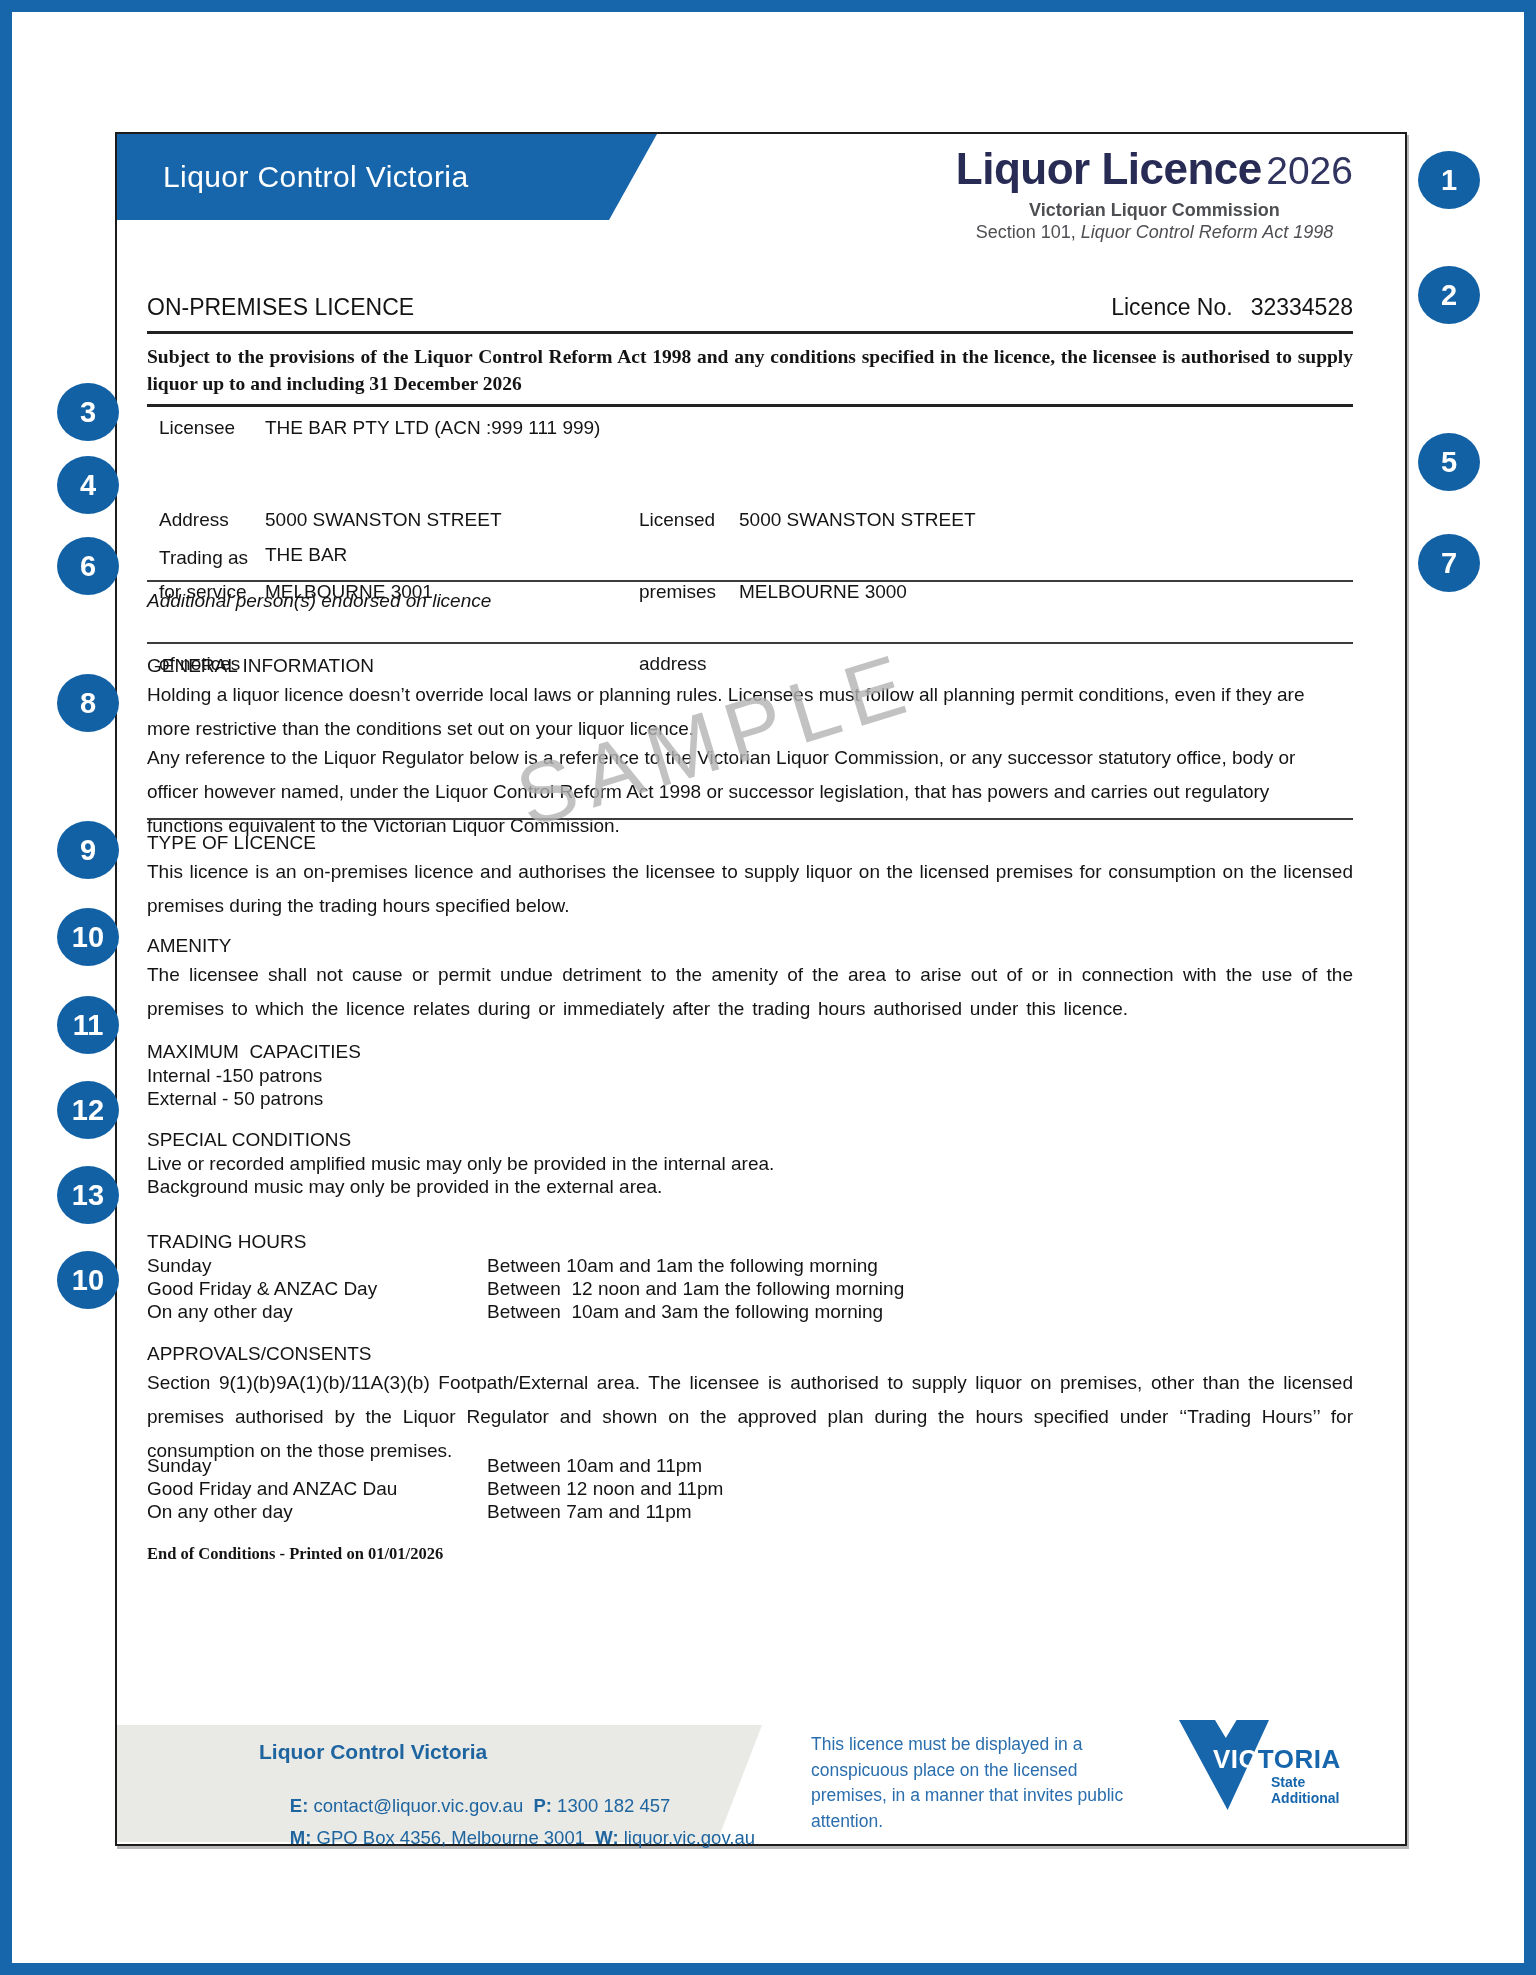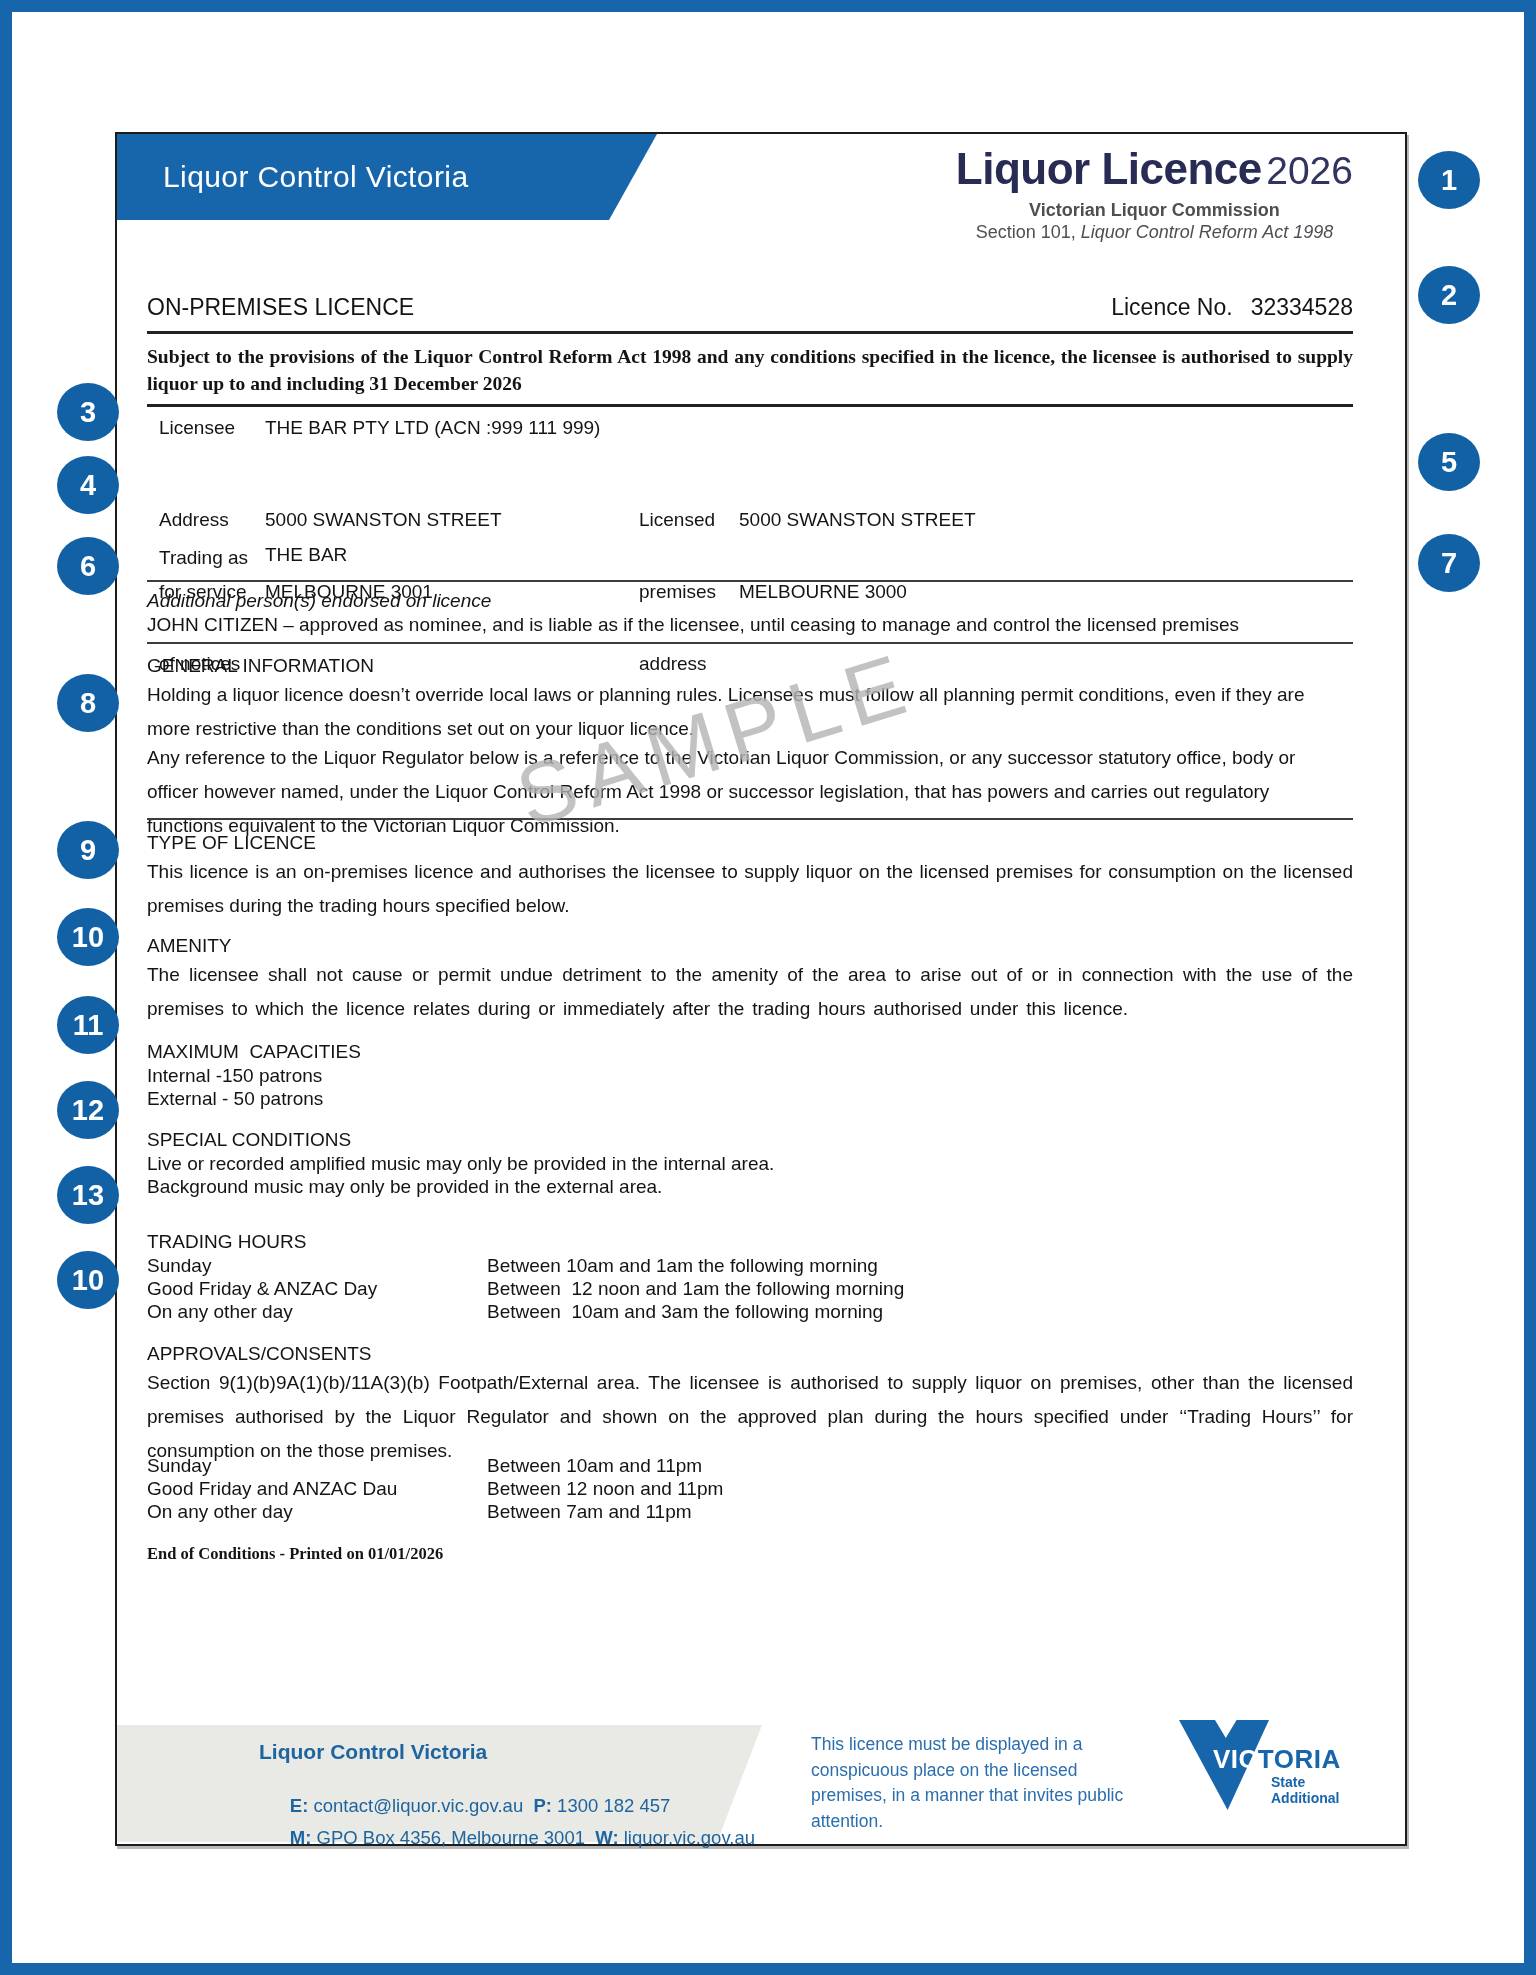--- a/index.html
+++ b/index.html
@@ -137,21 +137,20 @@
       <div>5000 SWANSTON STREET</div>
       <div>MELBOURNE 3000</div>
     </div>
 
     <div class="abs txt lbl-col" style="top:412px">Trading as</div>
     <div class="abs txt val-col" style="top:409px">THE BAR</div>
 
     <div class="rule r3"></div>
 
     <div class="abs txt" style="left:30px;top:455px;font-style:italic">Additional person(s) endorsed on licence</div>
-    <div class="abs txt" style="left:30px;top:479px">JOHN CITIZEN – approved as nominee, and is liable as if the licensee, until ceasing to manage and control the licensed premises</div>
 
     <div class="rule r4"></div>
 
     <div class="abs txt" style="left:30px;top:520px">GENERAL INFORMATION</div>
     <div class="abs para" style="left:30px;top:544px">Holding a liquor licence doesn’t override local laws or planning rules. Licensees must follow all planning permit conditions, even if they are more restrictive than the conditions set out on your liquor licence.</div>
     <div class="abs para" style="left:30px;top:607px;width:1180px">Any reference to the Liquor Regulator below is a reference to the Victorian Liquor Commission, or any successor statutory office, body or officer however named, under the Liquor Control Reform Act 1998 or successor legislation, that has powers and carries out regulatory functions equivalent to the Victorian Liquor Commission.</div>
 
     <div class="rule r5"></div>
 
     <div class="abs txt" style="left:30px;top:697px">TYPE OF LICENCE</div>

